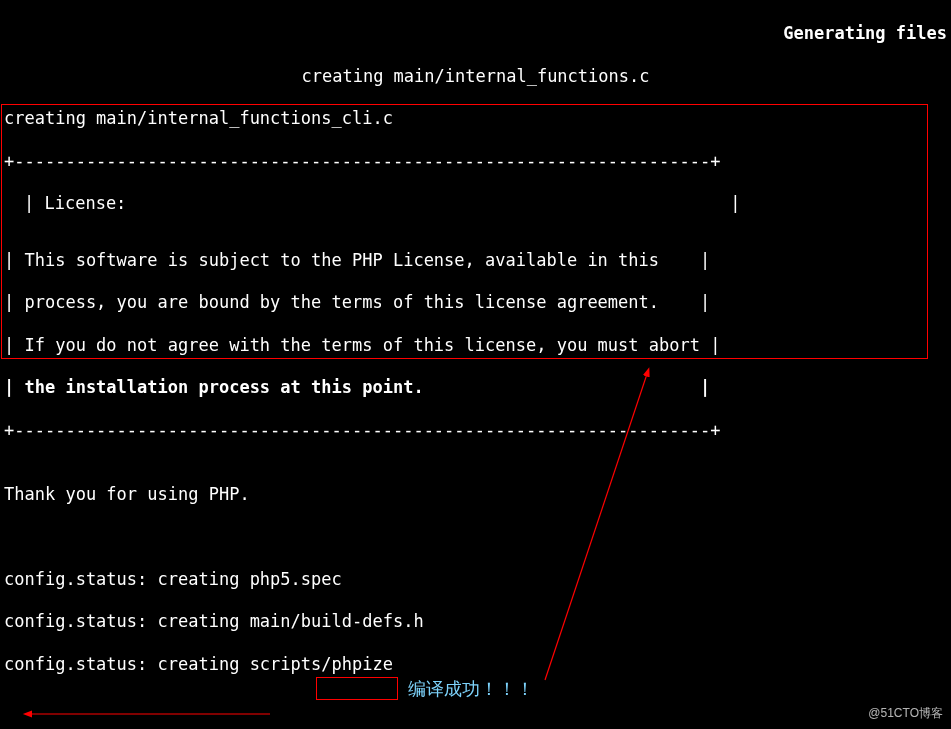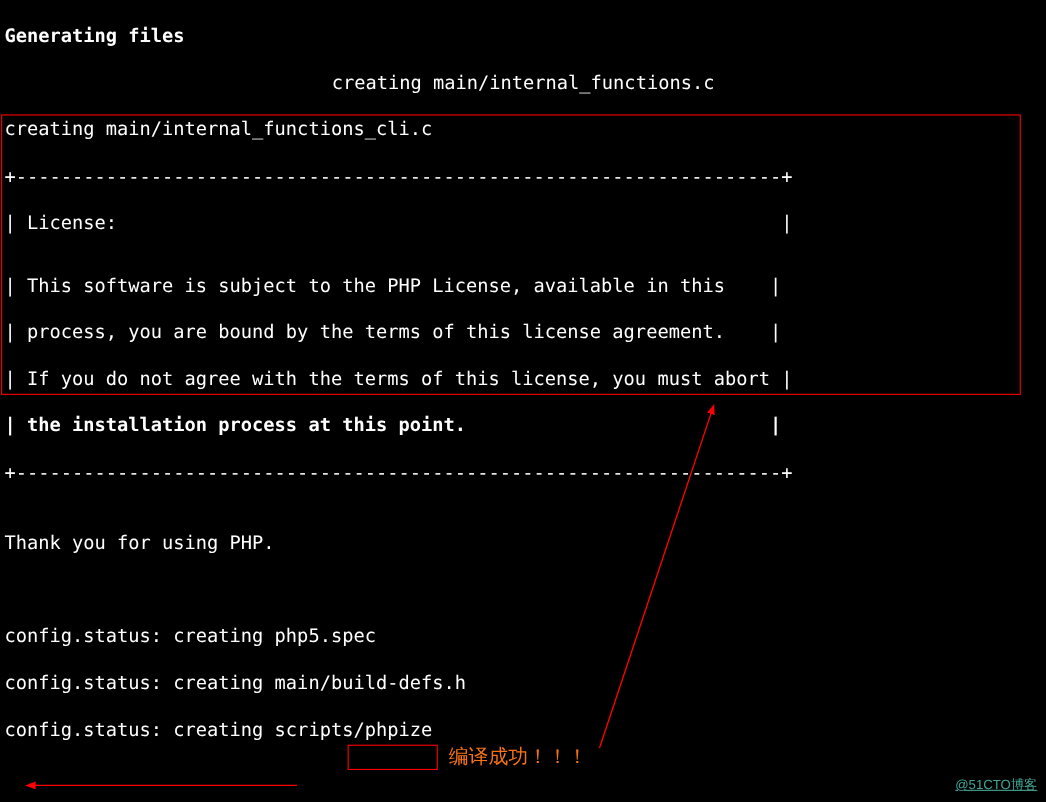--- a/index.html
+++ b/index.html
@@ -35,53 +35,52 @@
     position: absolute;
     top: 677px;
     left: 316px;
     width: 80px;
     height: 21px;
     border: 1px solid #ff0000;
     pointer-events: none;
   }
   .annot-text {
     position: absolute;
-    color: #f97316;
+    color: #7dd3fc;
     font-family: "SimSun","Microsoft YaHei",monospace;
     font-size: 18px;
     left: 408px;
     top: 678px;
     pointer-events: none;
   }
   .watermark {
     position: absolute;
     right: 8px;
     bottom: 8px;
-    color: #5eead4;
+    color: #ffffff;
     font-family: sans-serif;
     font-size: 12px;
     opacity: 0.7;
-    text-decoration: underline;
   }
   svg.arrows {
     position: absolute;
     top: 0;
     left: 0;
     pointer-events: none;
   }
 </style>
 </head>
 <body>
 
 <div class="terminal">
-<span class="bold" style="display: block;">Generating files</span>
+<span class="bold" style="display: block; text-align: right;">Generating files</span>
 <span style="display: block; text-align: center;">creating main/internal_functions.c</span>
 <span style="display: block;">creating main/internal_functions_cli.c</span>
 <span style="display: block;">+--------------------------------------------------------------------+</span>
-<span style="display: block;">| License:                                                           |</span>
+<span style="display: block; margin-left: 20px;">| License:                                                           |</span>
 <span style="display: block; margin-top: 14px;">| This software is subject to the PHP License, available in this    |</span>
 <span style="display: block;">| process, you are bound by the terms of this license agreement.    |</span>
 <span style="display: block;">| If you do not agree with the terms of this license, you must abort |</span>
 <span style="display: block; font-weight: bold;">| the installation process at this point.                           |</span>
 <span style="display: block;">+--------------------------------------------------------------------+</span>
 <span style="display: block;"></span>
 <span style="display: block;">Thank you for using PHP.</span>
 <span style="display: block;"> </span>
 <span style="display: block;">config.status: creating php5.spec</span>
 <span style="display: block;">config.status: creating main/build-defs.h</span>

